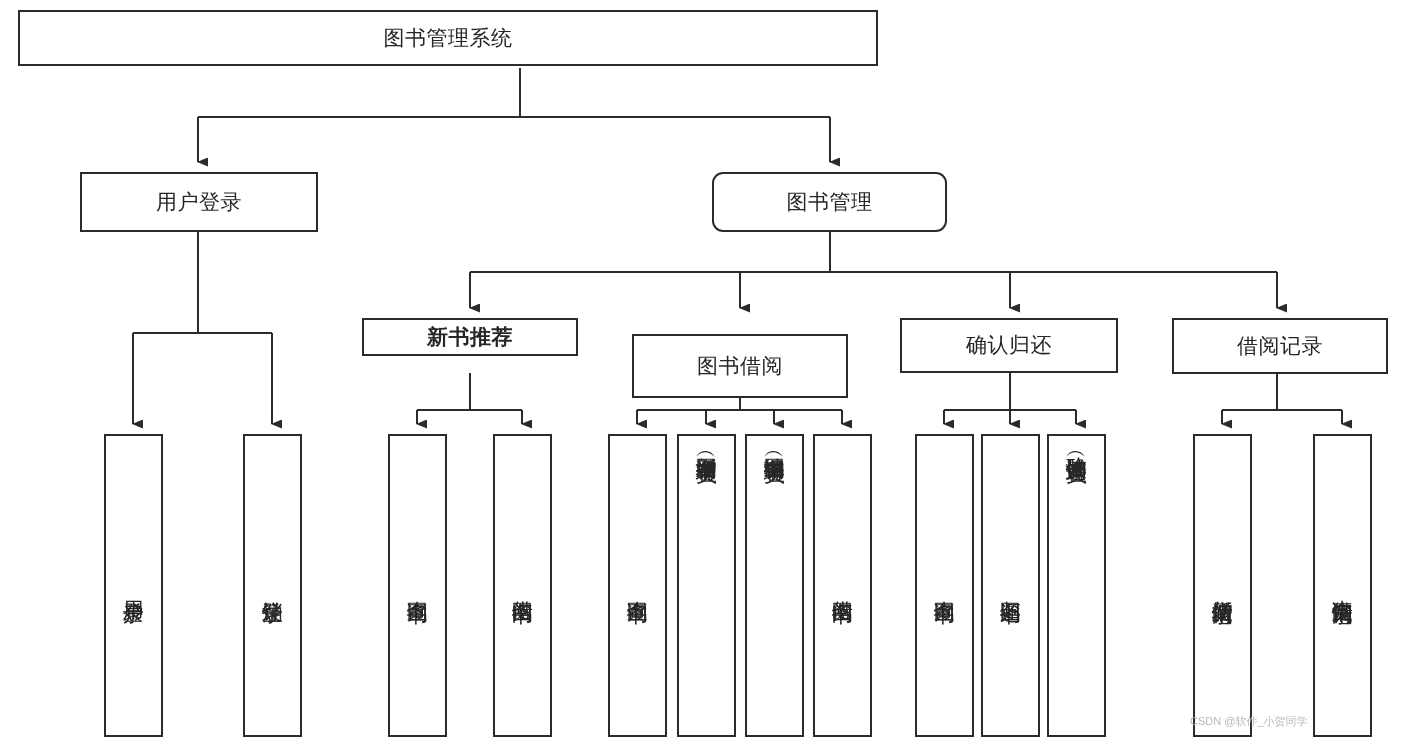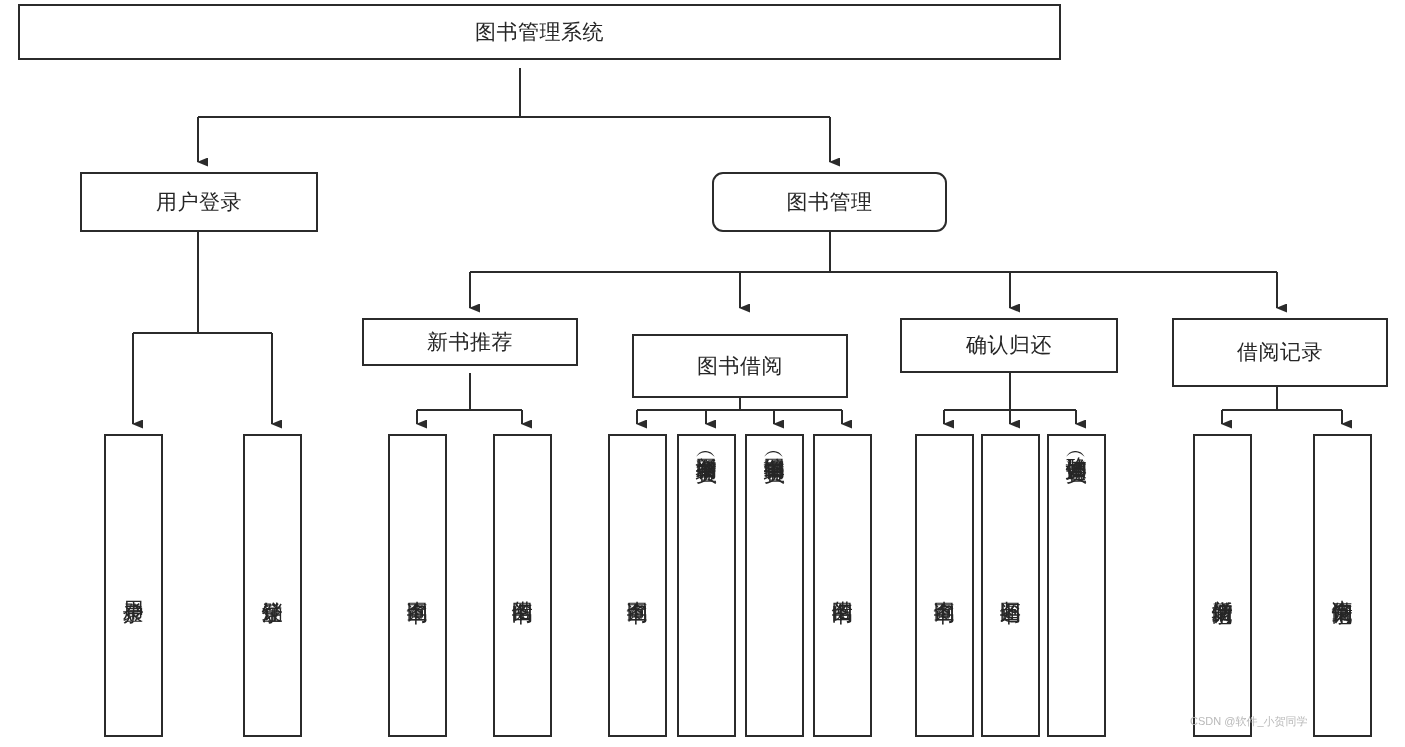--- a/index.html
+++ b/index.html
@@ -115,41 +115,41 @@
       <path d="M1010,410 L1010,424" marker-end="url(#arrowhead)"></path>
       <path d="M1076,410 L1076,424" marker-end="url(#arrowhead)"></path>
 
       <path d="M1277,373 L1277,410"></path>
       <path d="M1222,410 L1342,410"></path>
       <path d="M1222,410 L1222,424" marker-end="url(#arrowhead)"></path>
       <path d="M1342,410 L1342,424" marker-end="url(#arrowhead)"></path>
     </g>
   </svg>
 
-  <div class="node node-h" style="left:18px; top:4px; width:1043px; height:56px;">
+  <div class="node node-h" style="left:18px; top:10px; width:860px; height:56px;">
     <span>图书管理系统</span>
   </div>
 
   <div class="node node-h" style="left:80px; top:172px; width:238px; height:60px;">
     <span>用户登录</span>
   </div>
   <div class="node node-h" style="left:712px; top:172px; width:235px; height:60px;border-radius:11px;">
     <span>图书管理</span>
   </div>
 
-  <div class="node node-h" style="left:362px; top:318px; width:216px; height:48px;">
+  <div class="node node-h" style="left:362px; top:318px; width:216px; height:38px;font-weight:bold;">
     <span>新书推荐</span>
   </div>
   <div class="node node-h" style="left:632px; top:318px; width:216px; height:64px;margin-top:16px;">
     <span>图书借阅</span>
   </div>
   <div class="node node-h" style="left:900px; top:318px; width:218px; height:55px;">
     <span>确认归还</span>
   </div>
-  <div class="node node-h" style="left:1172px; top:318px; width:216px; height:69px;">
+  <div class="node node-h" style="left:1172px; top:318px; width:216px; height:56px;">
     <span>借阅记录</span>
   </div>
 
   <div class="node node-v" style="left:104px; top:434px; width:59px; height:303px;">
     <span>用户登录</span>
   </div>
   <div class="node node-v" style="left:243px; top:434px; width:59px; height:303px;">
     <span>注销登录</span>
   </div>
 

